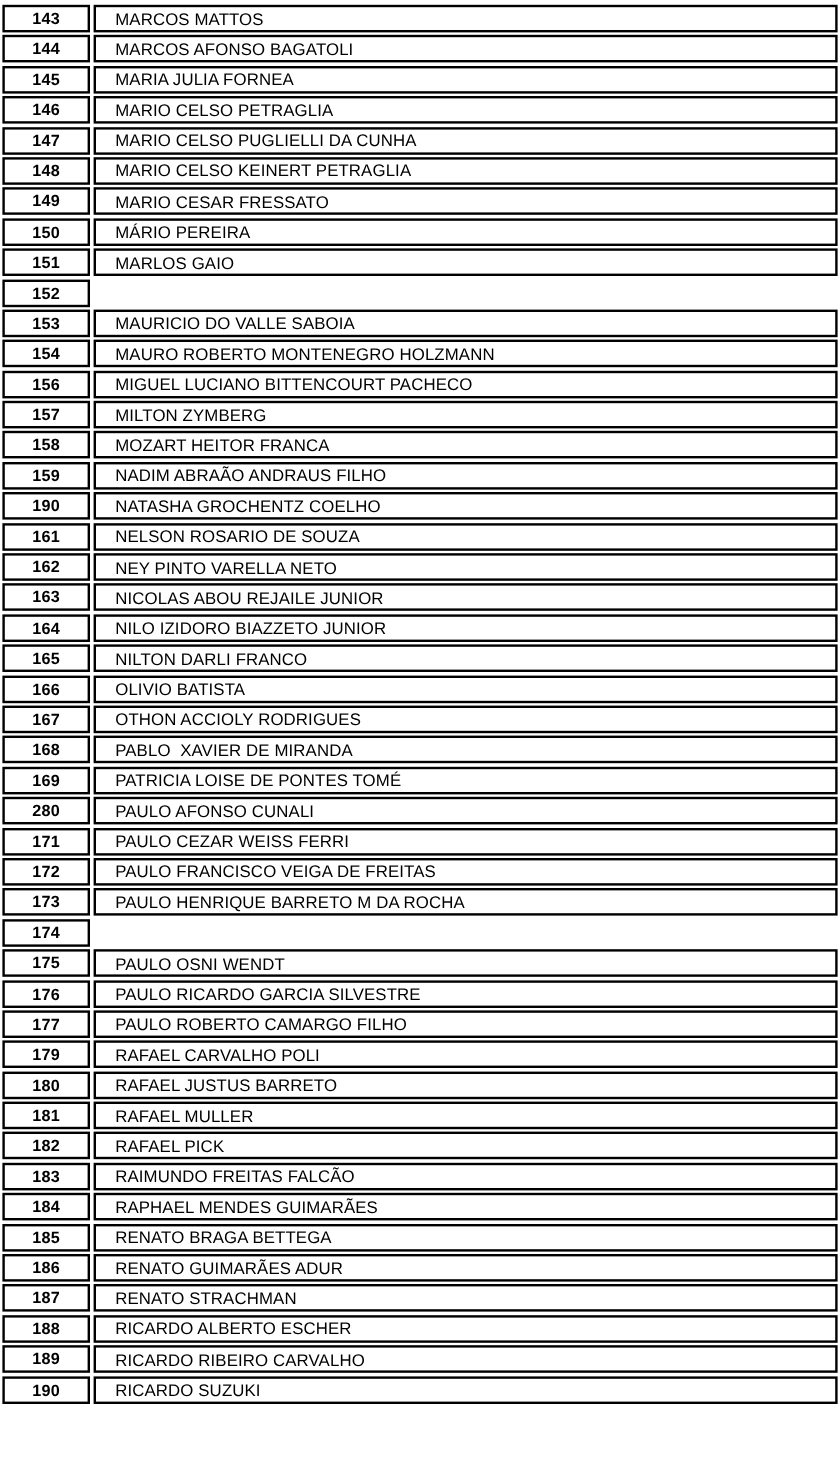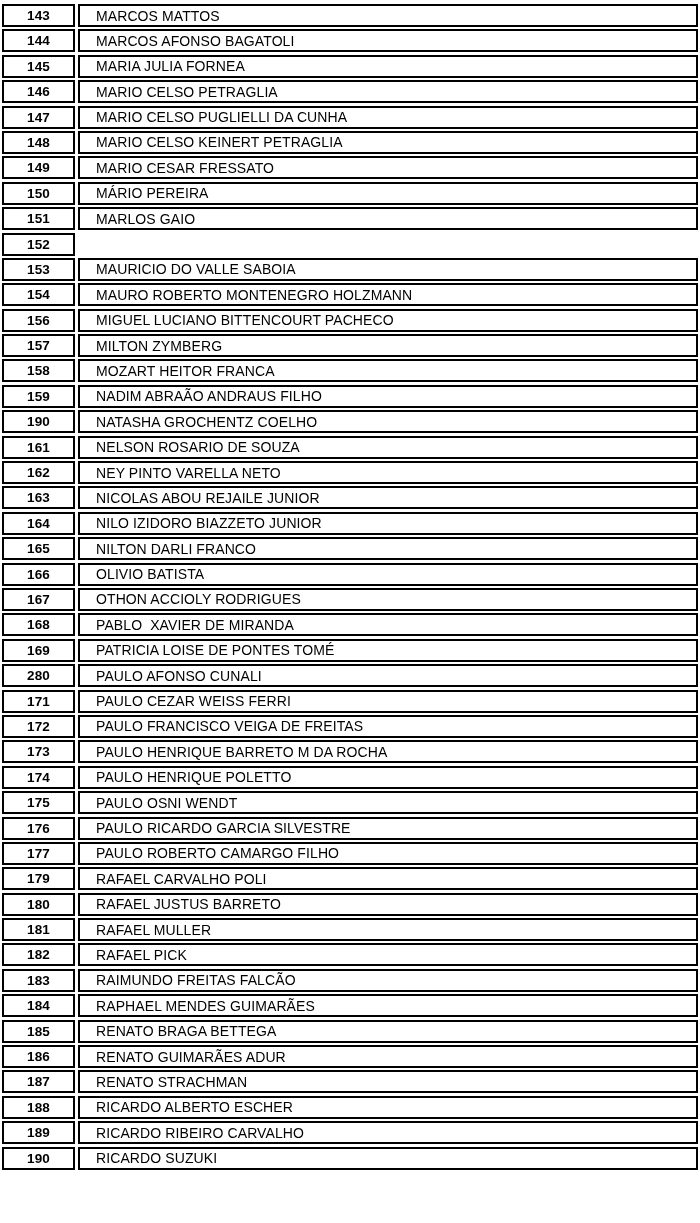--- a/index.html
+++ b/index.html
@@ -198,21 +198,20 @@
     <div class="cell name-cell">PAULO FRANCISCO VEIGA DE FREITAS</div>
   </div>
 
   <div class="row">
     <div class="cell rank-cell">173</div>
     <div class="cell name-cell">PAULO HENRIQUE BARRETO M DA ROCHA</div>
   </div>
 
   <div class="row">
     <div class="cell rank-cell">174</div>
-    <div class="cell name-cell">PAULO HENRIQUE POLETTO</div>
   </div>
 
   <div class="row">
     <div class="cell rank-cell">175</div>
     <div class="cell name-cell">PAULO OSNI WENDT</div>
   </div>
 
   <div class="row">
     <div class="cell rank-cell">176</div>
     <div class="cell name-cell">PAULO RICARDO GARCIA SILVESTRE</div>

